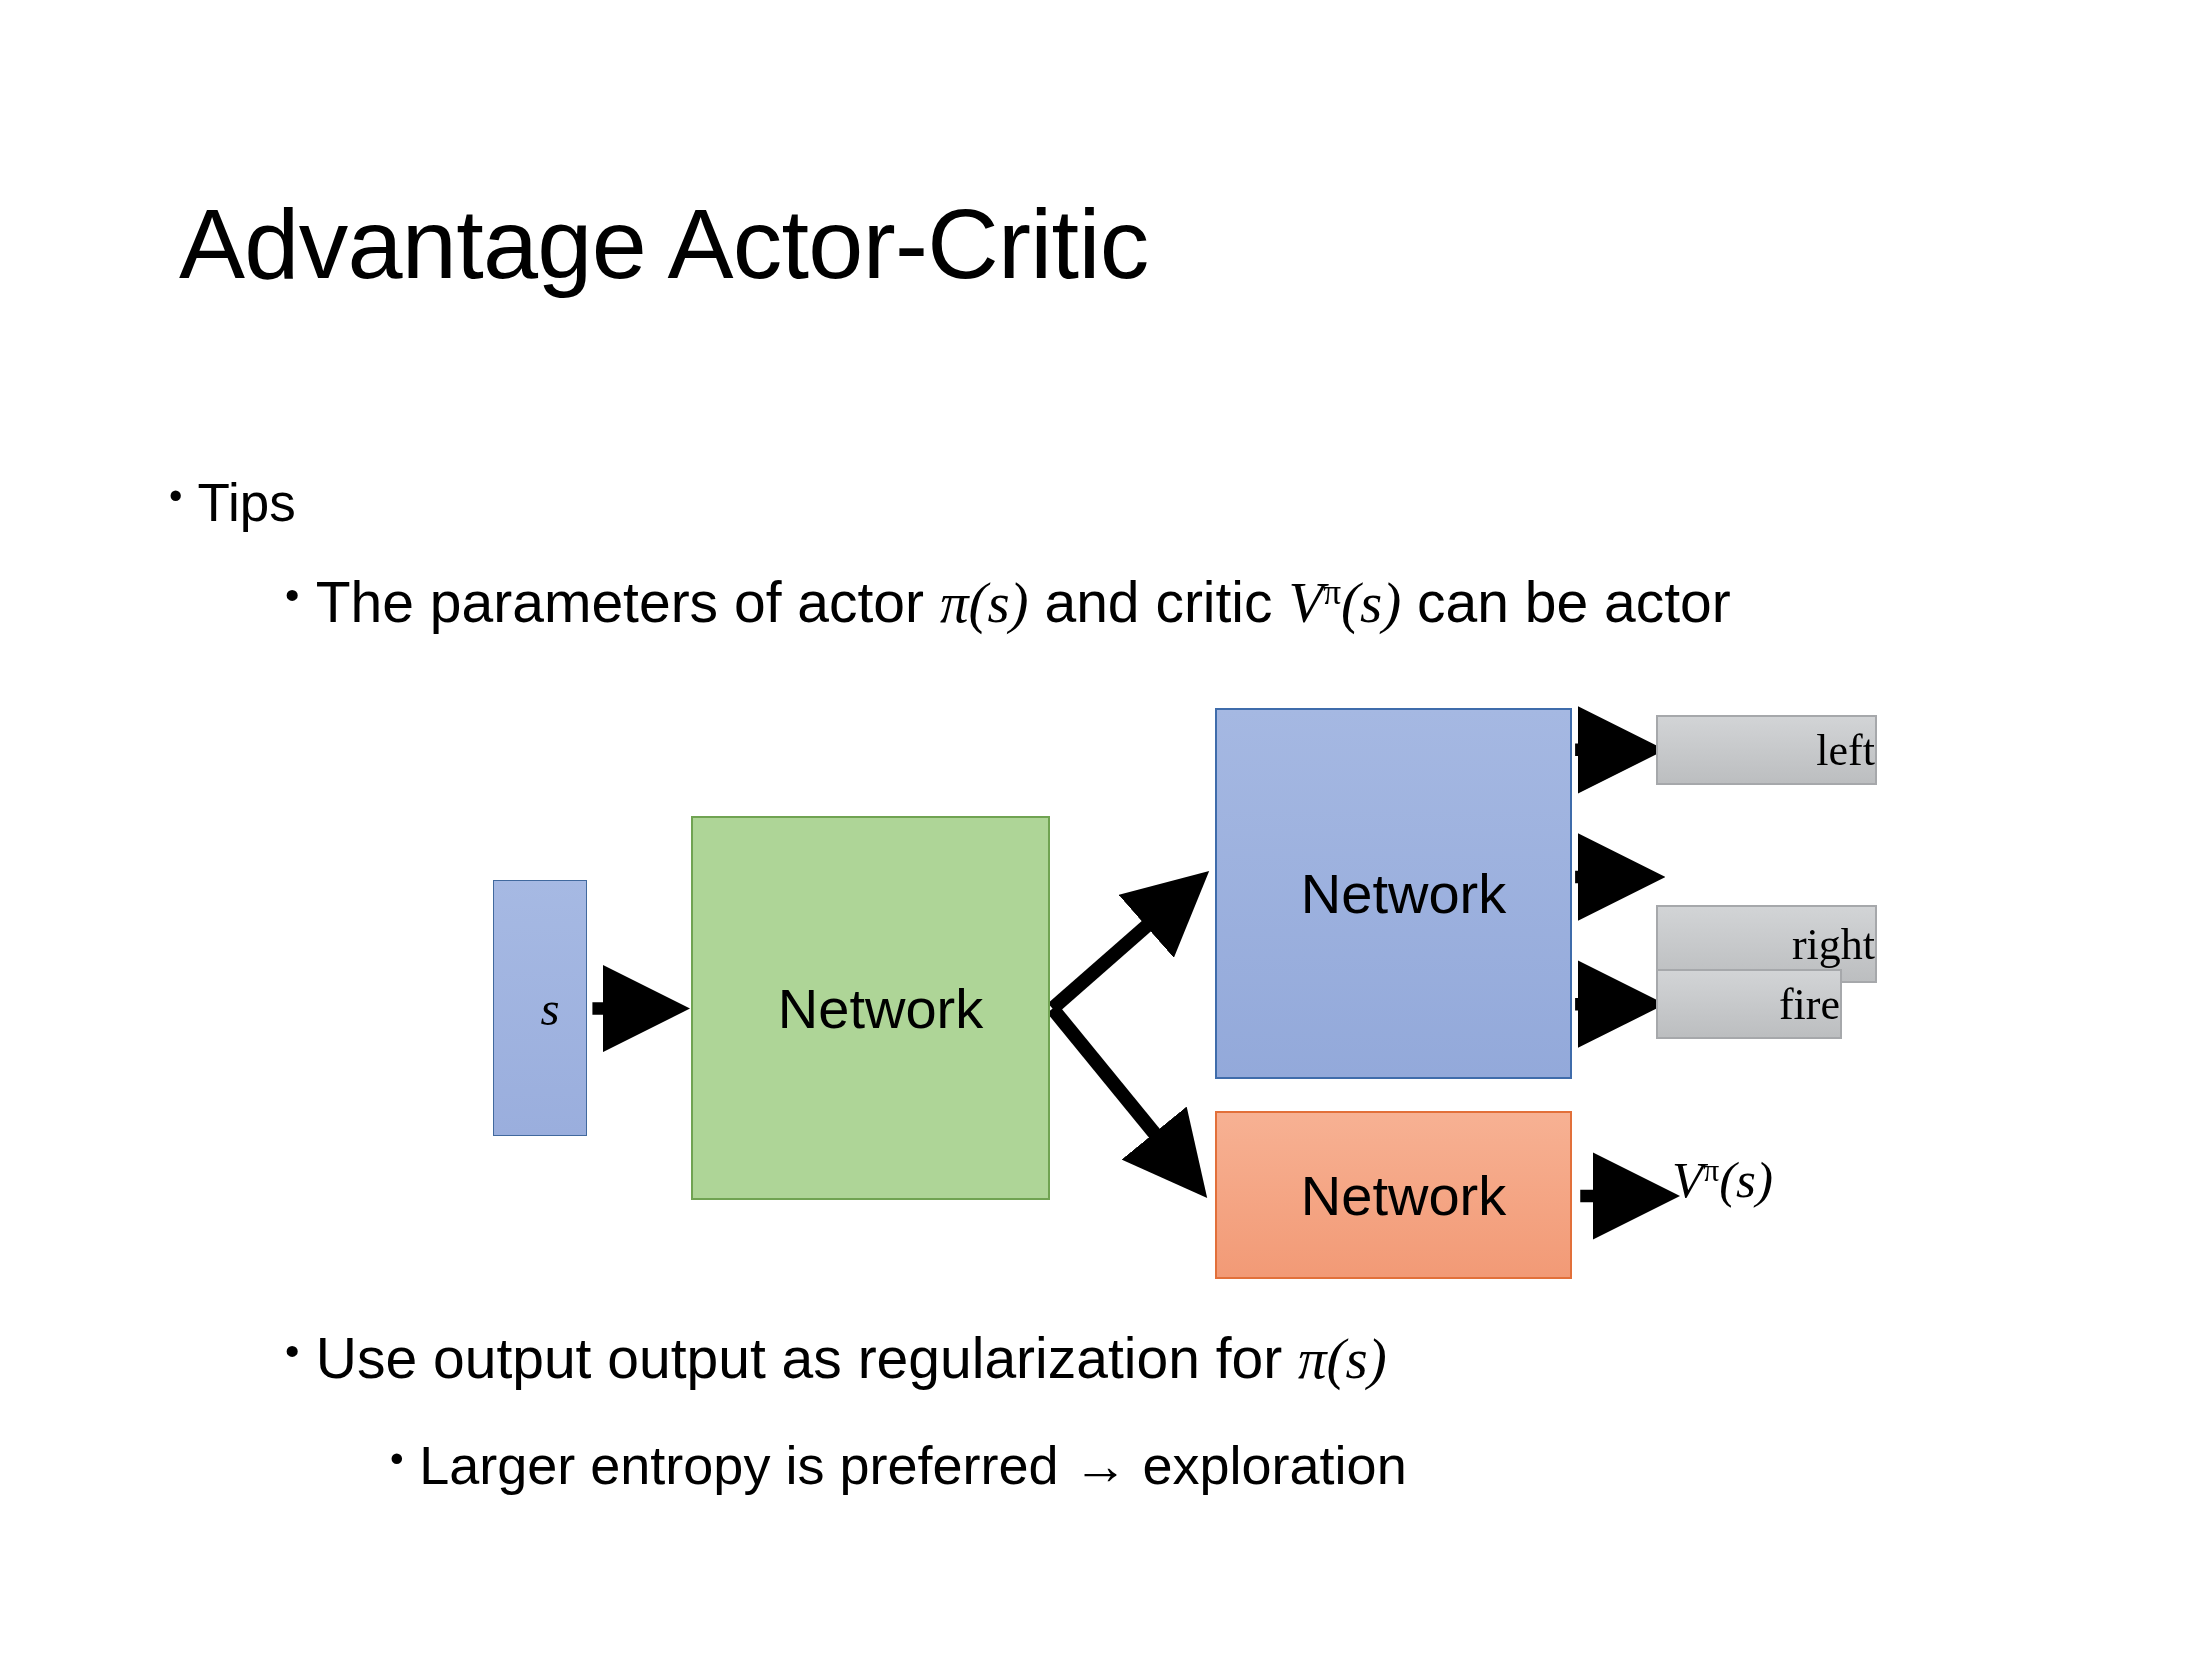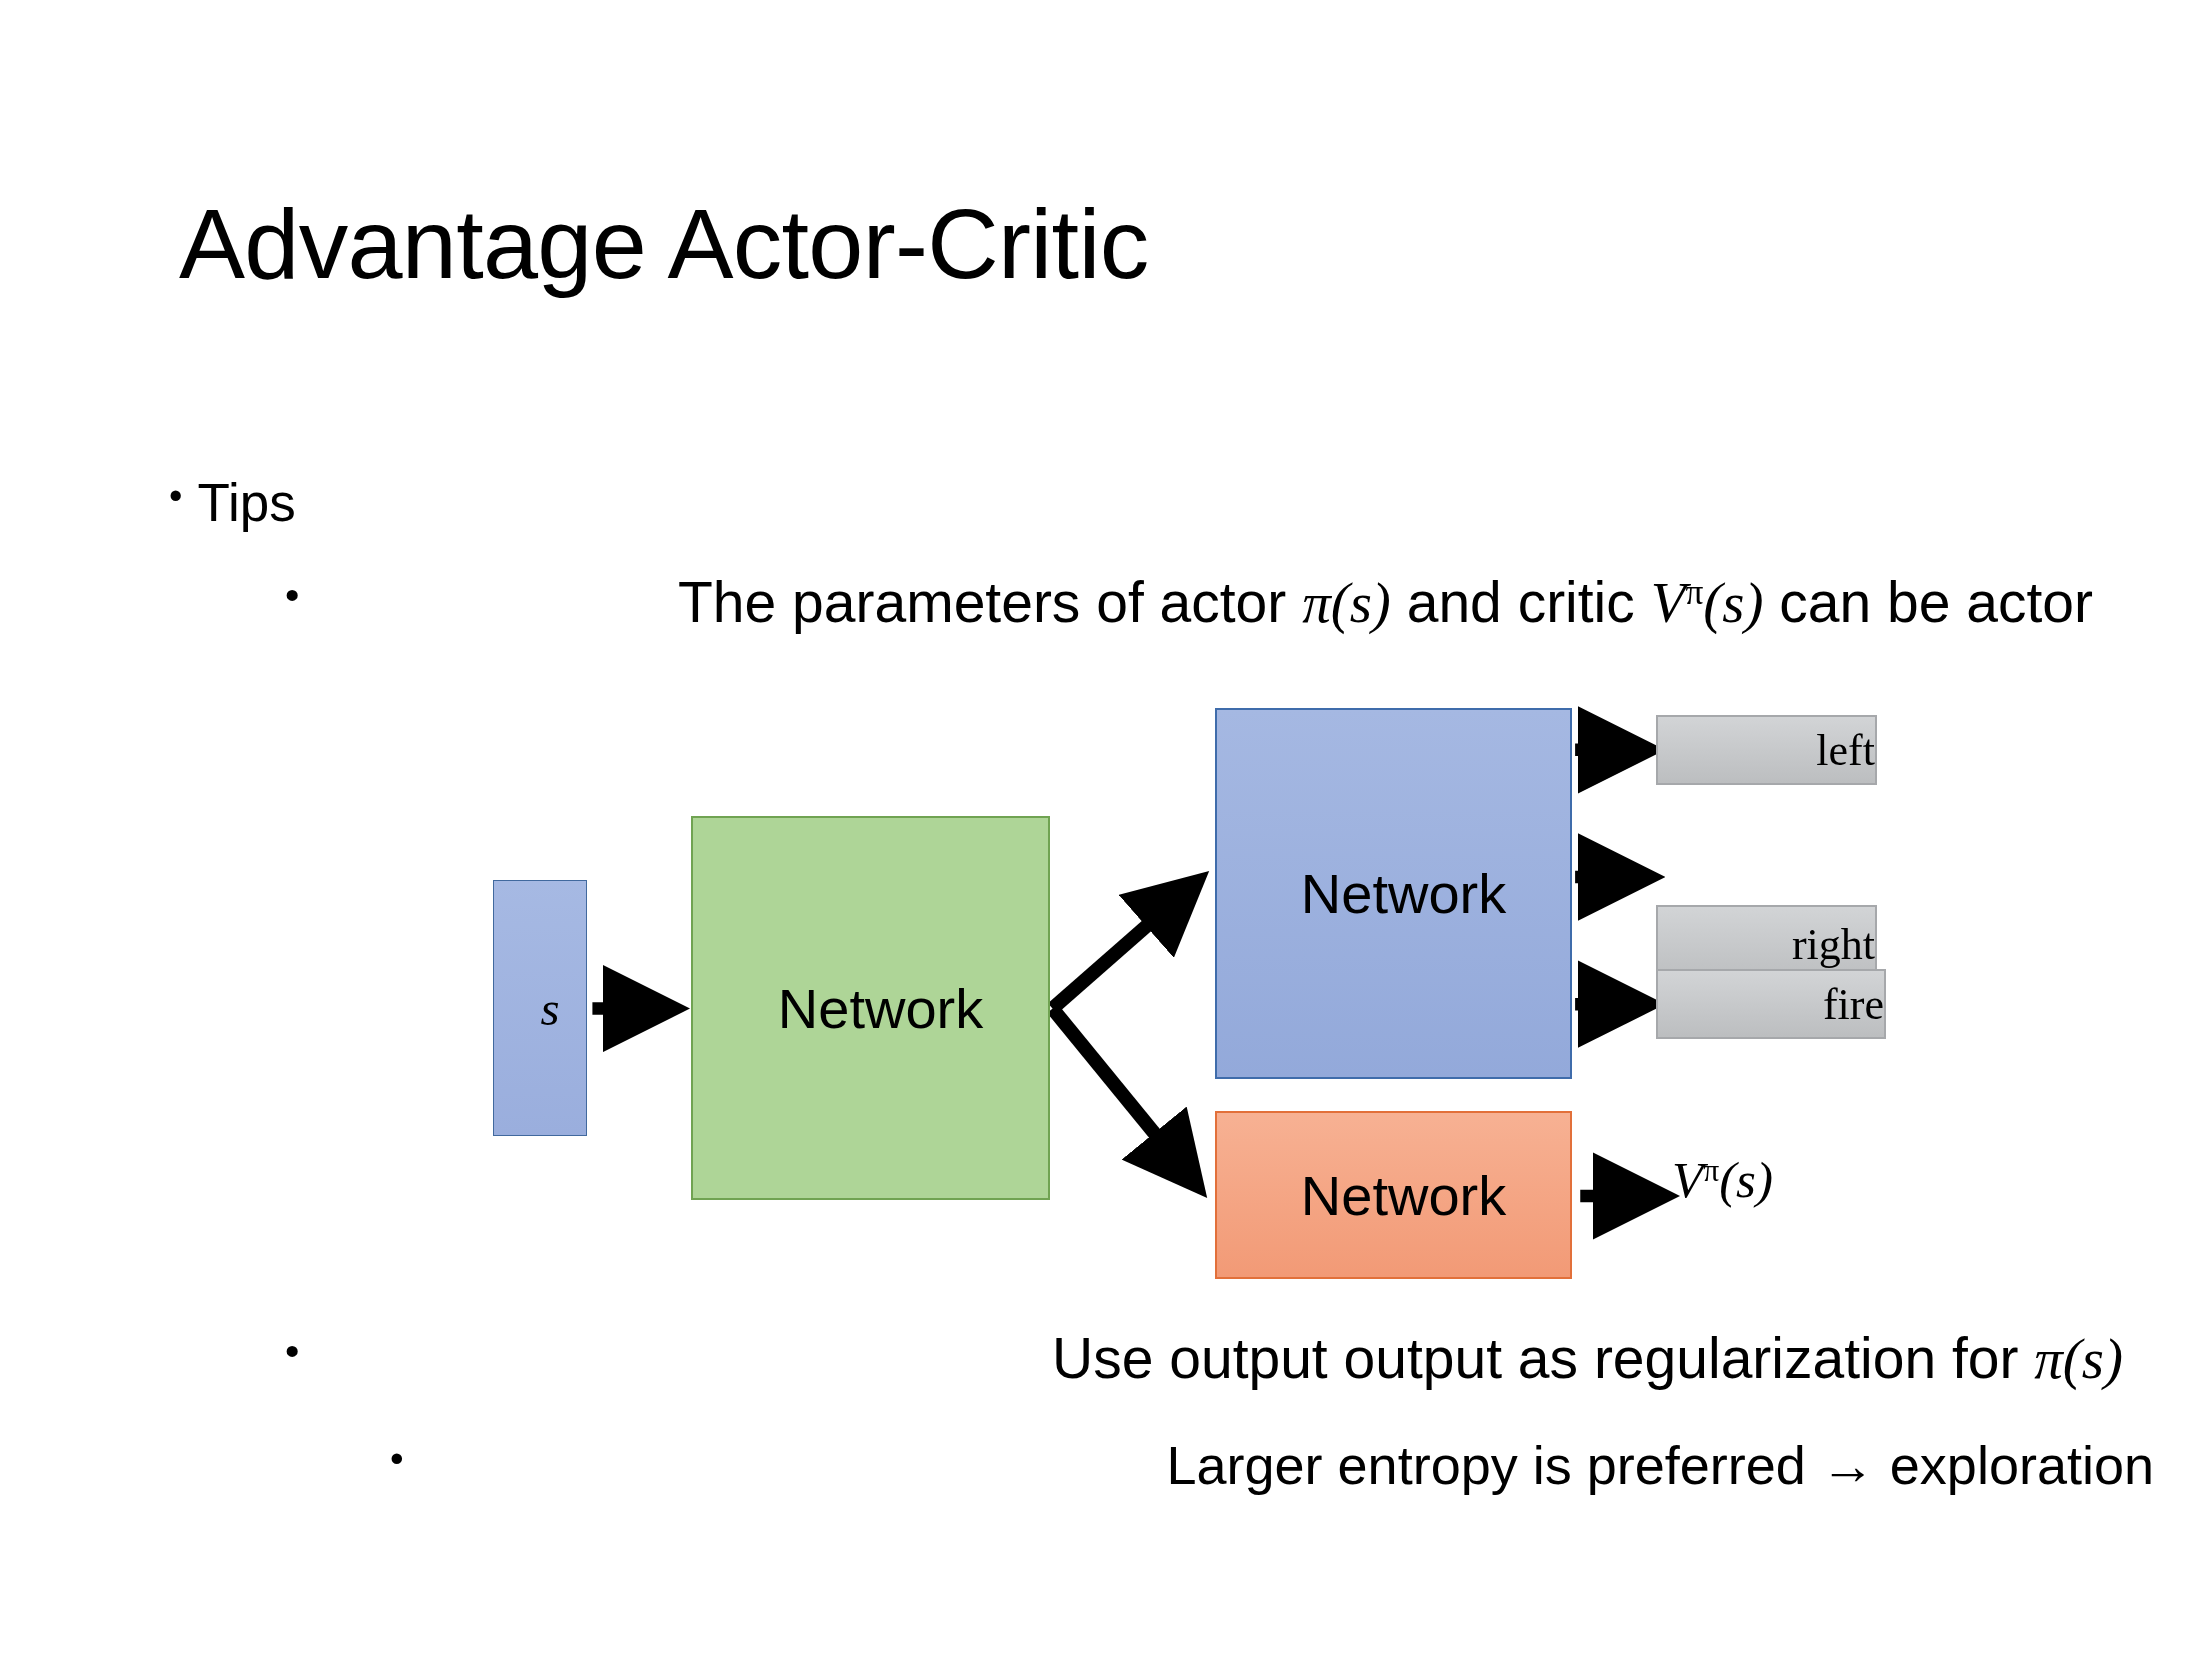--- a/index.html
+++ b/index.html
@@ -41,21 +41,20 @@
   .bullet .marker {
     flex: 0 0 auto;
     font-size: 0.72em;
     line-height: 1.42;
     margin-right: 0.40em;
     transform: translateY(-0.02em);
   }
   .bullet .btext {
     flex: 1 1 auto;
     line-height: 1.25;
-    text-align: right;
   }
 
   #bullet-tips {
     left: 169px;
     top: 470px;
     font-size: 53px;
   }
   #bullet-params {
     left: 285px;
     top: 567px;
@@ -160,21 +159,21 @@
     align-items: center;
     justify-content: flex-end;
     background: linear-gradient(to bottom, #d2d4d6 0%, #bcbec0 100%);
     border: 2.2px solid #a6a8ab;
     font-family: "Liberation Serif", serif;
     font-size: 44px;
     color: #000000;
   }
   #out-left  { left: 1656px; top:  715px; width: 221px; height: 70px; }
   #out-right { left: 1656px; top: 860px; width: 221px; height: 78px; margin-top: 45px; }
-  #out-fire  { left: 1656px; top: 969px; width: 230px; height: 70px; }
+  #out-fire  { left: 1656px; top: 969px; width: 186px; height: 70px; }
 
   #label-vpi {
     position: absolute;
     left: 1672px;
     top: 1151px;
     font-size: 51px;
     white-space: nowrap;
   }
 
   svg.arrows {

